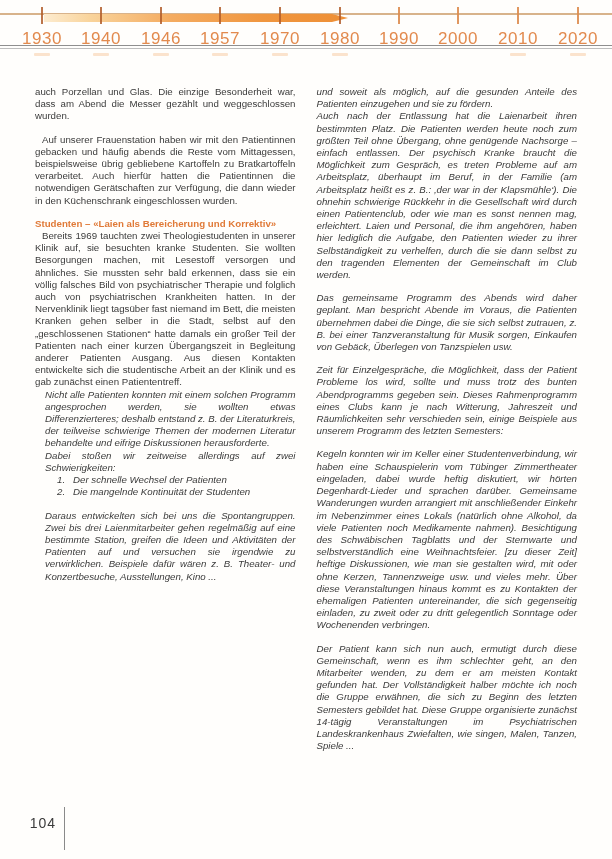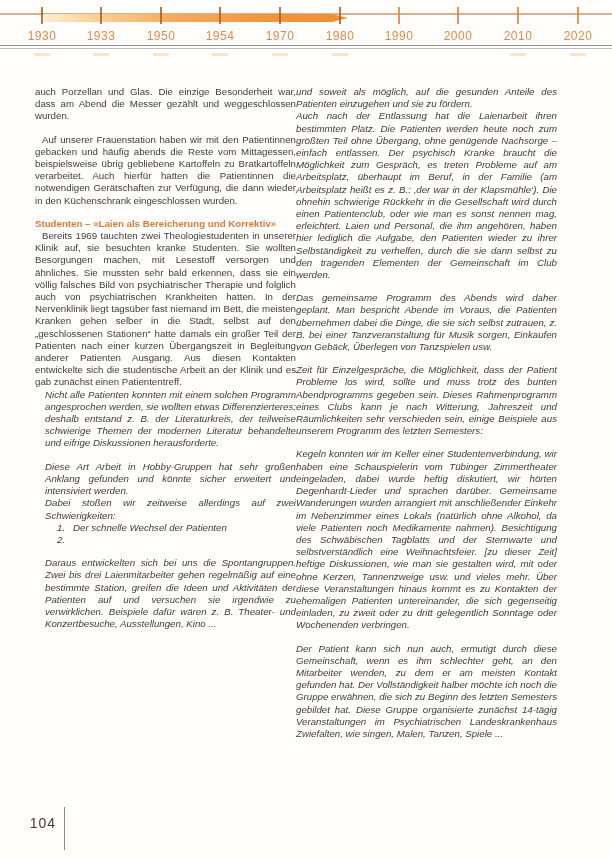--- a/index.html
+++ b/index.html
@@ -13,29 +13,29 @@
   .tl-band{
     position:absolute; top:14px; left:44px; width:304px; height:8px;
     background:linear-gradient(90deg,#fdecd0 0%,#f9d49c 15%,#f4ab60 42%,#f0963f 72%,#ee8f35 100%);
     clip-path:polygon(0 0, calc(100% - 16px) 0, 100% 50%, calc(100% - 16px) 100%, 0 100%);
   }
   .tick{position:absolute; top:7px; width:2px; height:17px; transform:translateX(-50%);}
   .tick.in{background:#b25d2a; opacity:.85;}
   .tick.out{background:#dd8c4f; opacity:.9;}
   .year{
     position:absolute; top:29px; transform:translateX(-50%);
-    font-size:12px; letter-spacing:.5px; color:#e28a4e; white-space:nowrap;
+    font-size:17px; letter-spacing:.5px; color:#e28a4e; white-space:nowrap;
   }
   .rule{position:absolute; left:0; width:612px; height:1px;}
   .rule1{top:45px; background:#8f8f8f;}
   .rule2{top:48px; background:#bdbdbd;}
   .ghost{position:absolute; top:53px; width:16px; height:3px; transform:translateX(-50%);
          background:rgba(242,158,84,.28); border-radius:1px;}
   
-  .columns{position:absolute; top:86px; left:35px; width:542px; display:flex; }
+  .columns{position:absolute; top:86px; left:35px; width:542px; display:flex; gap:21px;}
   .col{width:261px; font-size:9.7px; line-height:12.2px; text-align:justify;
        hyphens:auto; -webkit-hyphens:auto;}
   .col p{margin:0;}
   .col h3{margin:0; font-size:9.7px; line-height:12.2px;}
   .sp{margin-top:11px !important;}
   .ind{text-indent:7px;}
   .heading{color:#e07a38; font-weight:bold; text-align:left;}
   .quote{font-style:italic;}
   .lq{padding-left:10px;}
   .list{padding-left:12px; font-style:italic;}
@@ -62,23 +62,23 @@
     <div class="tick in" style="left:161px"></div>
     <div class="tick in" style="left:220px"></div>
     <div class="tick in" style="left:280px"></div>
     <div class="tick in" style="left:340px"></div>
     <div class="tick out" style="left:399px"></div>
     <div class="tick out" style="left:458px"></div>
     <div class="tick out" style="left:518px"></div>
     <div class="tick out" style="left:578px"></div>
 
     <span class="year" style="left:42px">1930</span>
-    <span class="year" style="left:101px">1933</span>
-    <span class="year" style="left:161px">1950</span>
-    <span class="year" style="left:220px">1954</span>
+    <span class="year" style="left:101px">1940</span>
+    <span class="year" style="left:161px">1946</span>
+    <span class="year" style="left:220px">1957</span>
     <span class="year" style="left:280px">1970</span>
     <span class="year" style="left:340px">1980</span>
     <span class="year" style="left:399px">1990</span>
     <span class="year" style="left:458px">2000</span>
     <span class="year" style="left:518px">2010</span>
     <span class="year" style="left:578px">2020</span>
 
     <div class="rule rule1"></div>
     <div class="rule rule2"></div>
 
@@ -97,30 +97,30 @@
     <div class="col">
       <p>auch Porzellan und Glas. Die einzige Besonderheit war, dass am Abend die Messer gezählt und weggeschlossen wurden.</p>
       <p class="sp ind">Auf unserer Frauenstation haben wir mit den Patientinnen gebacken und häufig abends die Reste vom Mittagessen, beispielsweise übrig gebliebene Kartoffeln zu Bratkartoffeln verarbeitet. Auch hierfür hatten die Patientinnen die notwendigen Gerätschaften zur Verfügung, die dann wieder in den Küchenschrank eingeschlossen wurden.</p>
 
       <h3 class="heading sp">Studenten – «Laien als Bereicherung und Korrektiv»</h3>
       <p class="ind">Bereits 1969 tauchten zwei Theologiestudenten in unserer Klinik auf, sie besuchten kranke Studenten. Sie wollten Besorgungen machen, mit Lesestoff versorgen und ähnliches. Sie mussten sehr bald erkennen, dass sie ein völlig falsches Bild von psychiatrischer Therapie und folglich auch von psychiatrischen Krankheiten hatten. In der Nervenklinik liegt tagsüber fast niemand im Bett, die meisten Kranken gehen selber in die Stadt, selbst auf den „geschlossenen Stationen“ hatte damals ein großer Teil der Patienten nach einer kurzen Übergangszeit in Begleitung anderer Patienten Ausgang. Aus diesen Kontakten entwickelte sich die studentische Arbeit an der Klinik und es gab zunächst einen Patiententreff.</p>
 
 
       <div class="lq">
         <p class="quote">Nicht alle Patienten konnten mit einem solchen Programm angesprochen werden, sie wollten etwas Differenzierteres; deshalb entstand z. B. der Literaturkreis, der teilweise schwierige Themen der modernen Literatur behandelte und eifrige Diskussionen herausforderte.</p>
-        <p class="quote sp">Diese Art Arbeit in Hobby-Gruppen hat sehr großen Anklang gefunden und könnte sicher erweitert und intensiviert werden.</p>
         <p class="quote">Dabei stoßen wir zeitweise allerdings auf zwei Schwierigkeiten:</p>
 
         <div class="list">
           <div class="list-item">
             <span class="num">1.</span>
             <span>Der schnelle Wechsel der Patienten</span>
           </div>
           <div class="list-item">
             <span class="num">2.</span>
+            <span>Die mangelnde Kontinuität der Studenten</span>
           </div>
         </div>
 
         <p class="quote sp">Daraus entwickelten sich bei uns die Spontangruppen. Zwei bis drei Laienmitarbeiter gehen regelmäßig auf eine bestimmte Station, greifen die Ideen und Aktivitäten der Patienten auf und versuchen sie irgendwie zu verwirklichen. Beispiele dafür wären z. B. Theater- und Konzertbesuche, Ausstellungen, Kino ...</p>
       </div>
     </div>
 
     <div class="col">
       <p class="quote">und soweit als möglich, auf die gesunden Anteile des Patienten einzugehen und sie zu fördern.</p>
       <p class="quote">Auch nach der Entlassung hat die Laienarbeit ihren bestimmten Platz. Die Patienten werden heute noch zum größten Teil ohne Übergang, ohne genügende Nachsorge – einfach entlassen. Der psychisch Kranke braucht die Möglichkeit zum Gespräch, es treten Probleme auf am Arbeitsplatz, überhaupt im Beruf, in der Familie (am Arbeitsplatz heißt es z. B.: ‚der war in der Klapsmühle‘). Die ohnehin schwierige Rückkehr in die Gesellschaft wird durch einen Patientenclub, oder wie man es sonst nennen mag, erleichtert. Laien und Personal, die ihm angehören, haben hier lediglich die Aufgabe, den Patienten wieder zu ihrer Selbständigkeit zu verhelfen, durch die sie dann selbst zu den tragenden Elementen der Gemeinschaft im Club werden.</p>

